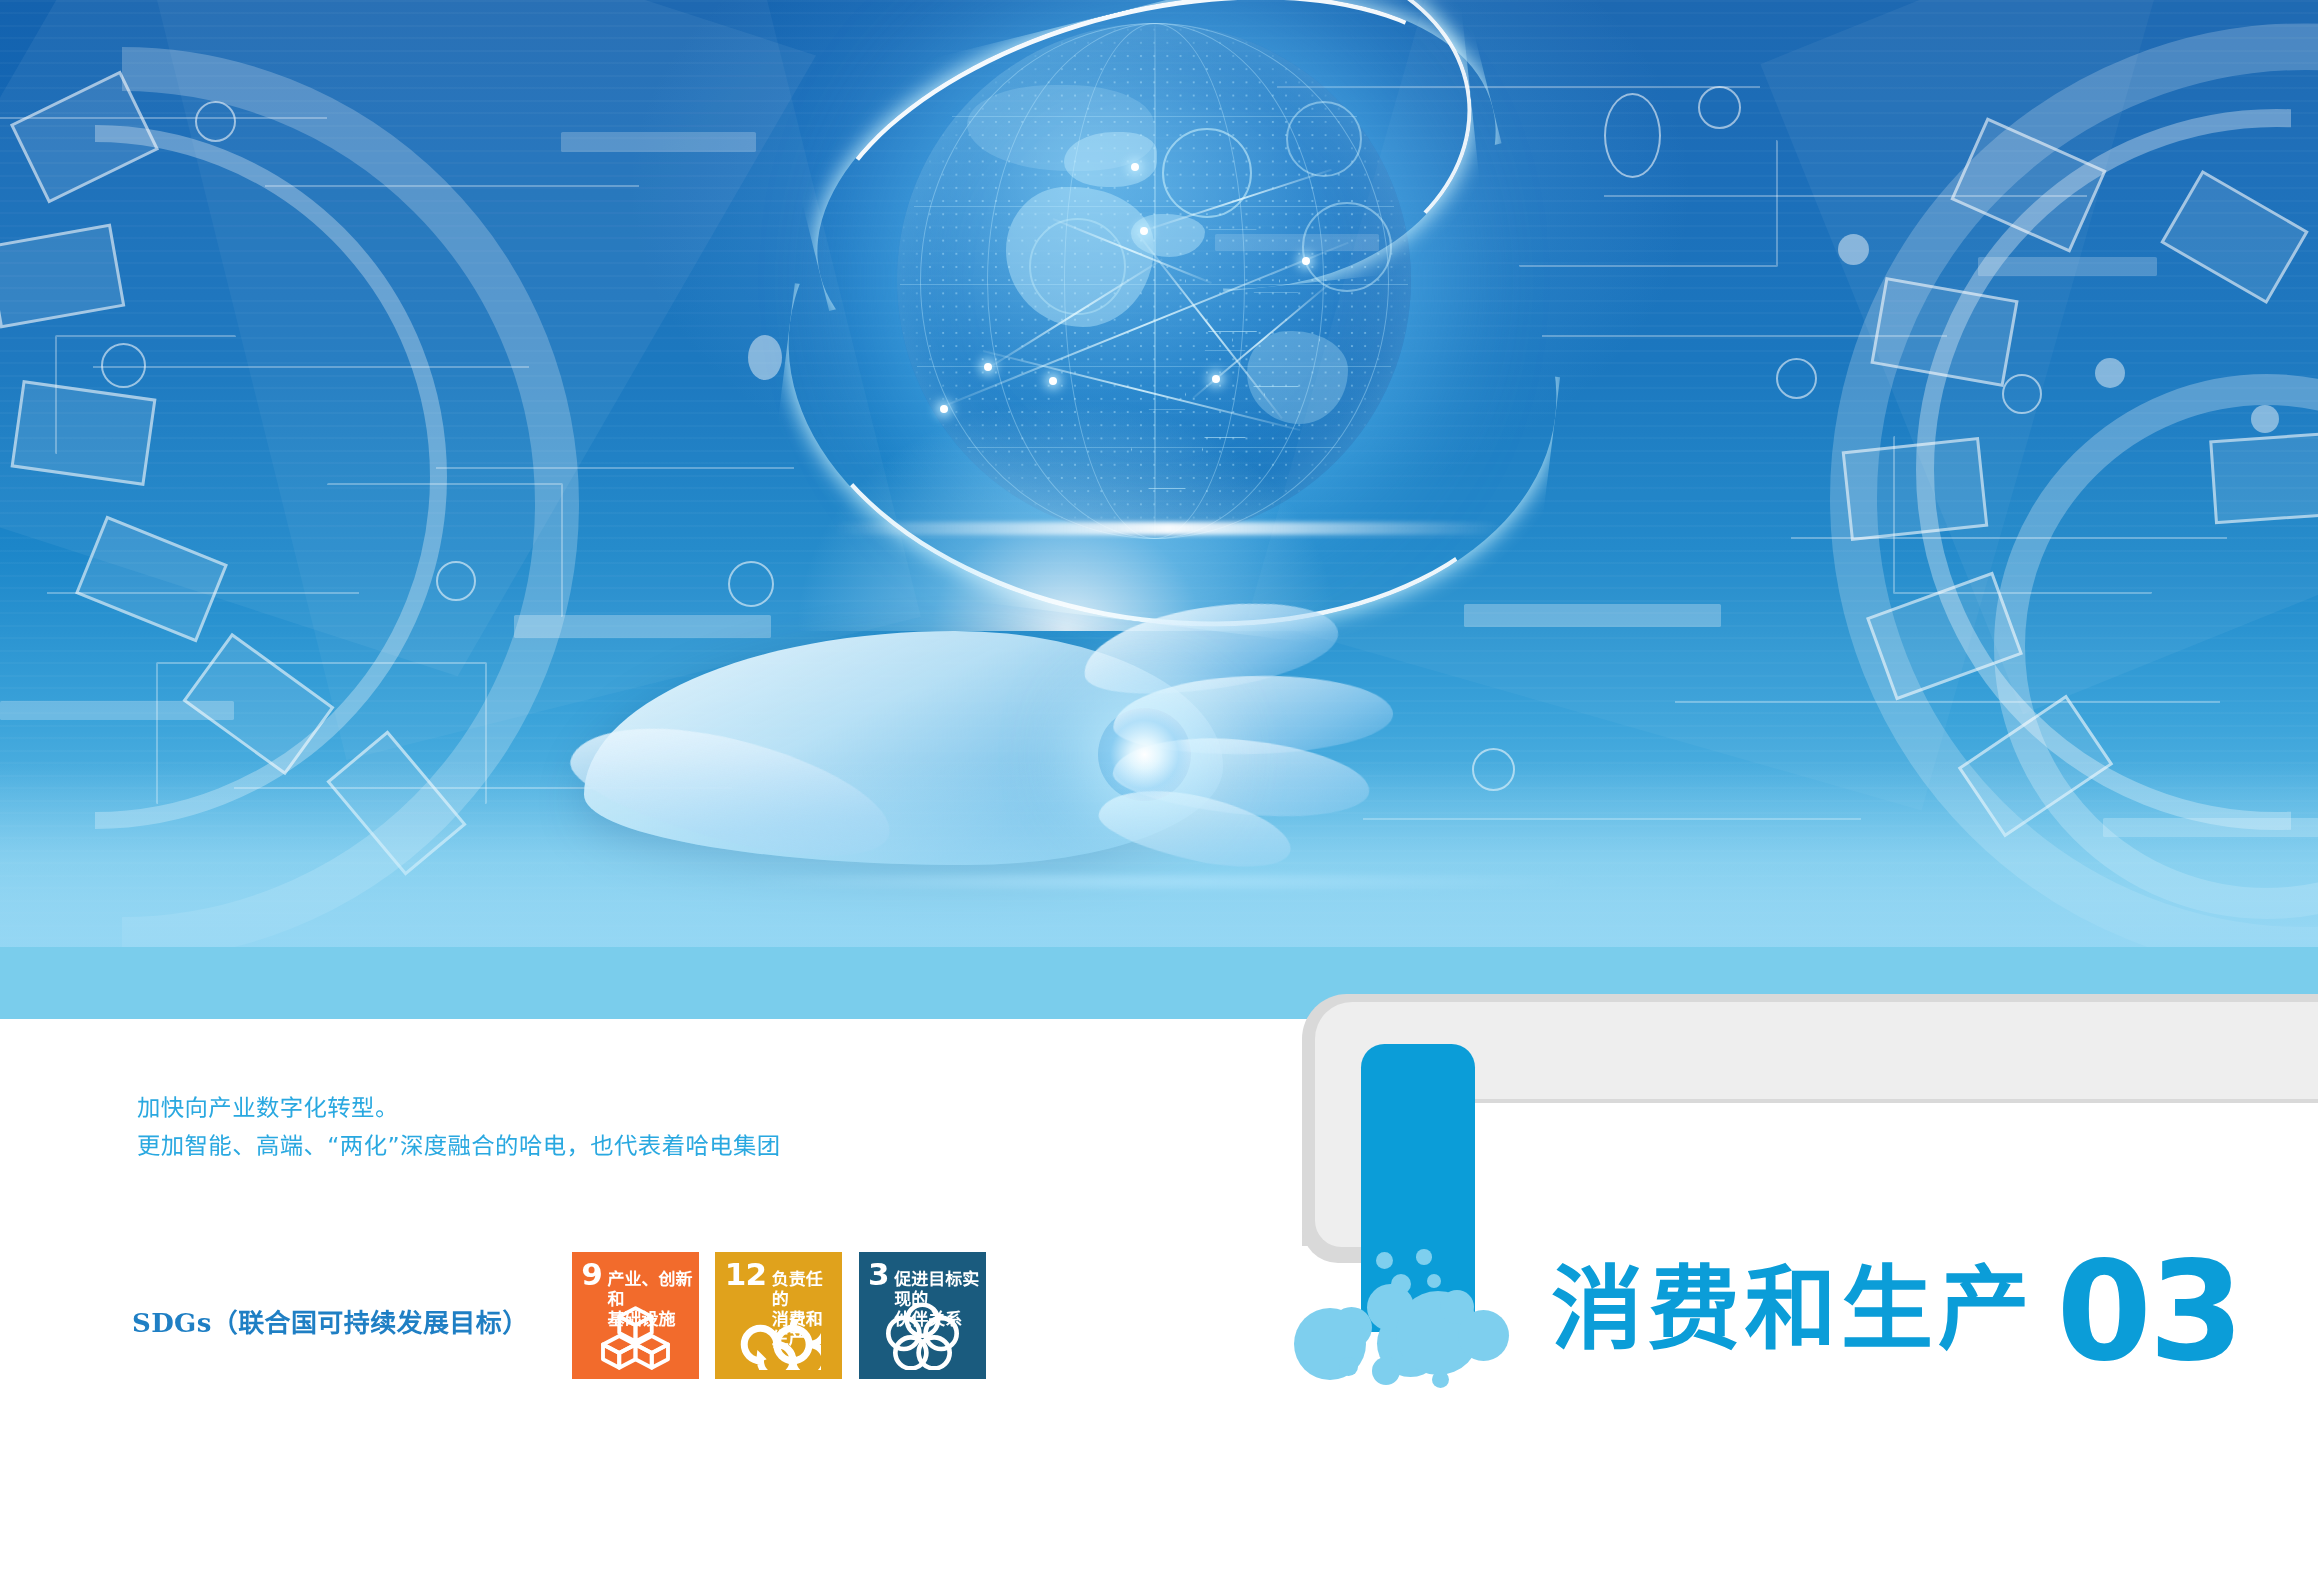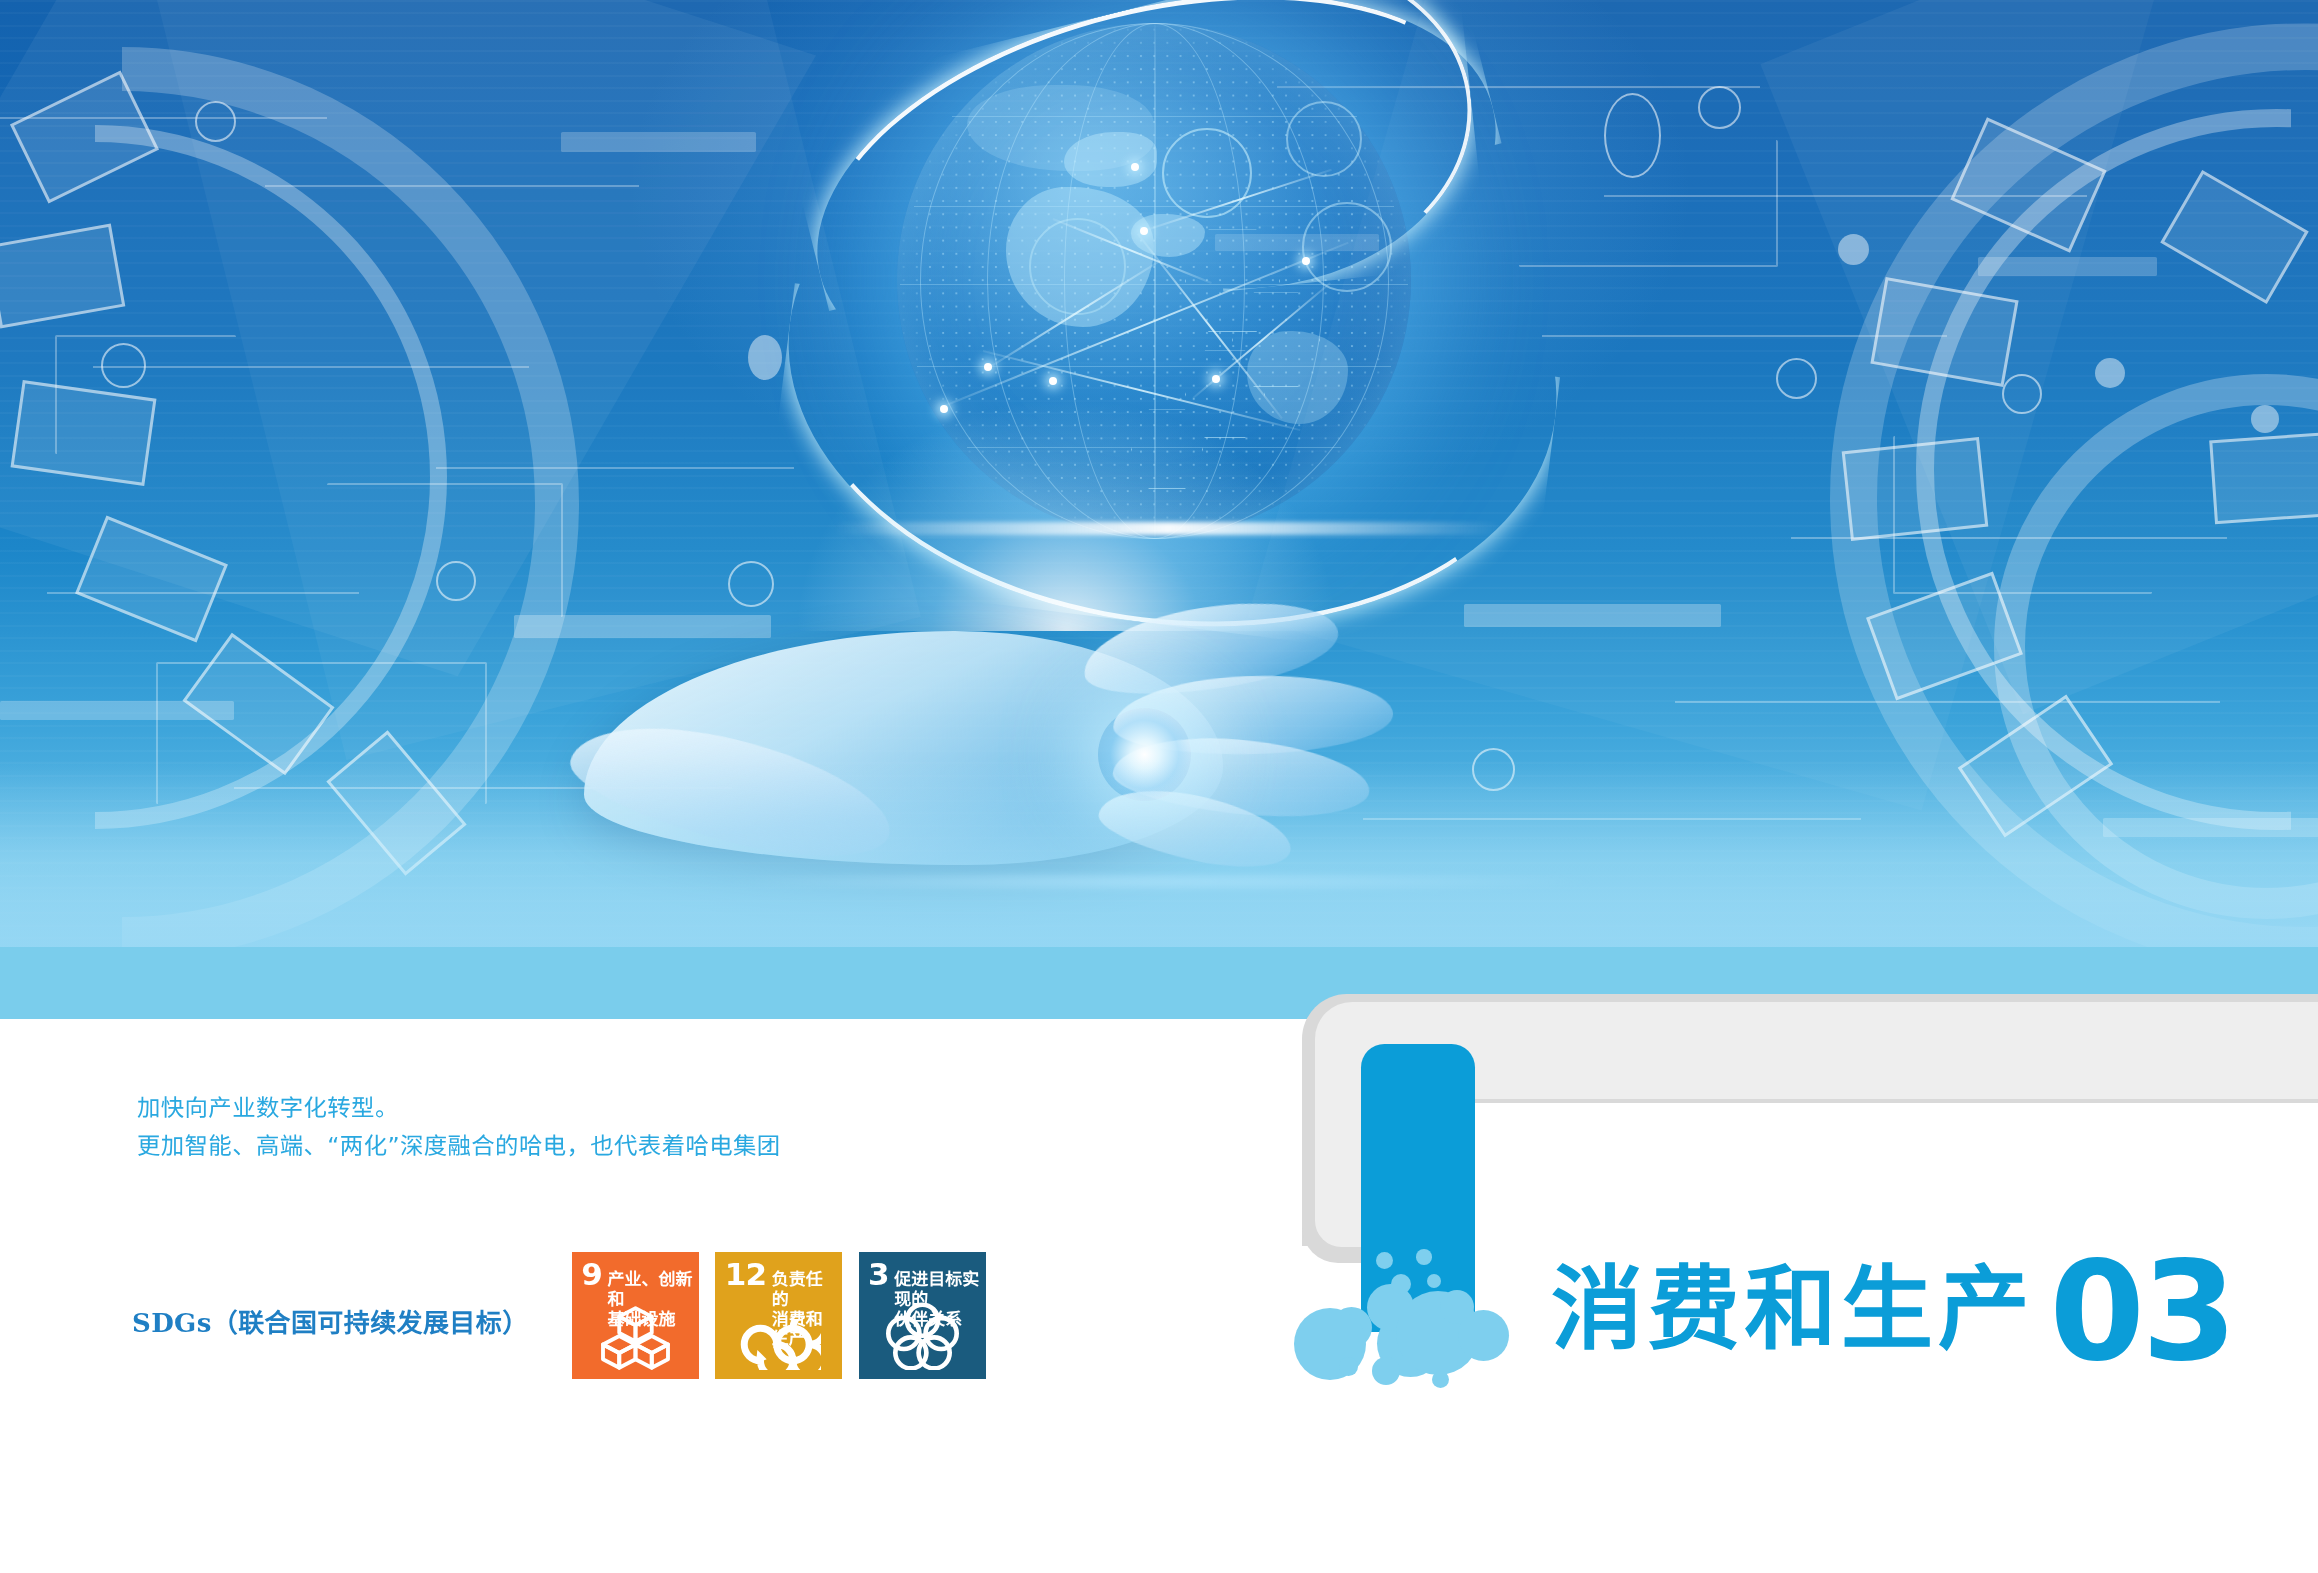--- a/index.html
+++ b/index.html
@@ -160,21 +160,21 @@
            font-family:"DejaVu Sans","Liberation Sans",sans-serif;letter-spacing:-0.8px;}
   .sdg-txt{font-size:17px;line-height:1.16;color:#fff;font-weight:700;
            font-family:"DejaVu Sans","Liberation Sans",sans-serif;white-space:pre-line;padding-top:2.3px;margin-top:8px;}
   .sdg-icon{position:absolute;left:0;right:0;bottom:9.3px;display:flex;justify-content:center;}
 
   
   .title-wrap{position:absolute;left:1551px;top:1246px;display:flex;align-items:flex-end;}
   .title-cn{font-size:92px;font-weight:900;letter-spacing:4.7px;line-height:1;
             font-family:"DejaVu Sans","Liberation Sans",sans-serif;}
   .title-no{font-size:137px;font-weight:900;line-height:.80;letter-spacing:-3.1px;
-            font-family:"DejaVu Sans","Liberation Sans",sans-serif;margin-left:15px;
+            font-family:"DejaVu Sans","Liberation Sans",sans-serif;margin-left:22px;
             position:relative;top:11px;}
 </style>
 </head>
 <body>
 
 <div class="page">
 
   <div class="hero">
 
     <div class="hero-layer"></div>

